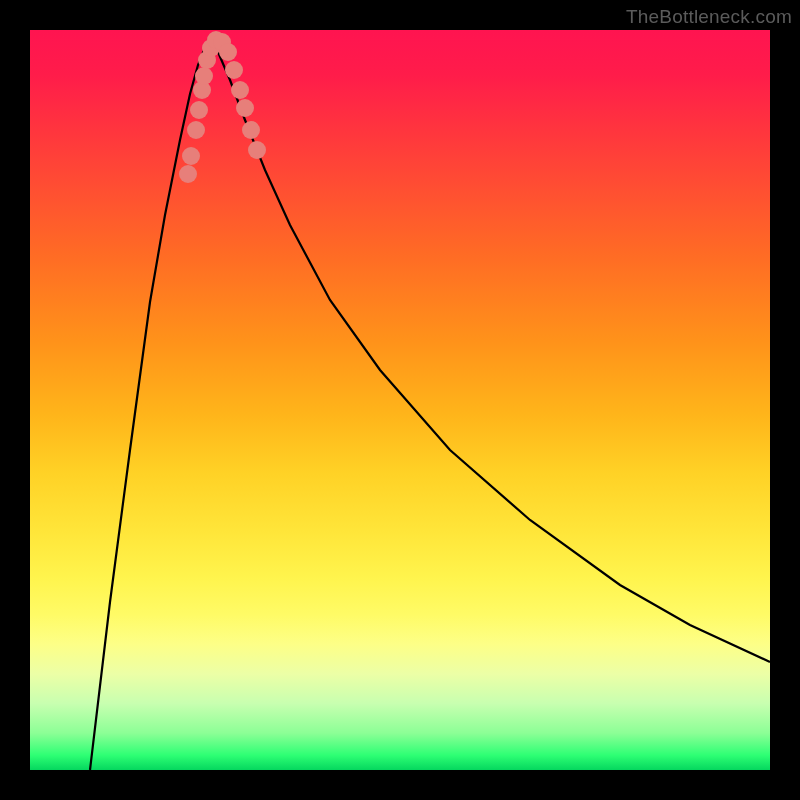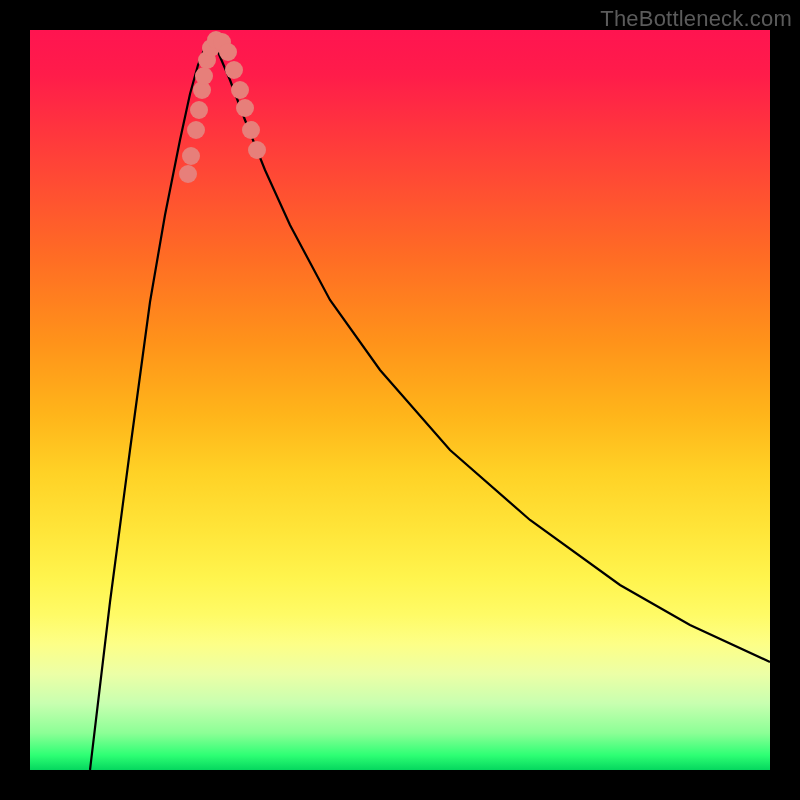--- a/index.html
+++ b/index.html
@@ -14,21 +14,21 @@
   #ffd226 60%,
   #ffe63a 68%,
   #fff44d 74%,
   #fffb66 79%,
   #fdff87 83%,
   #ecffa6 87%,
   #c8ffb0 91%,
   #8cff96 95%,
   #2eff74 98%,
   #05d75e 100%)}
-.watermark{position:absolute;right:8px;top:6px;color:#5b5b5b;font-size:22px;letter-spacing:.2px}
+.watermark{position:absolute;right:8px;top:6px;color:#5b5b5b;font-size:19px;letter-spacing:.2px}
 svg.curve{position:absolute;left:30px;top:30px;width:740px;height:740px;overflow:visible}
 .pt{fill:#e77f7a}
 .ln{stroke:#000;stroke-width:2.2;fill:none}
 </style>
 </head>
 <body>
 
 <div class="frame">
   <div class="plot"></div>
 

